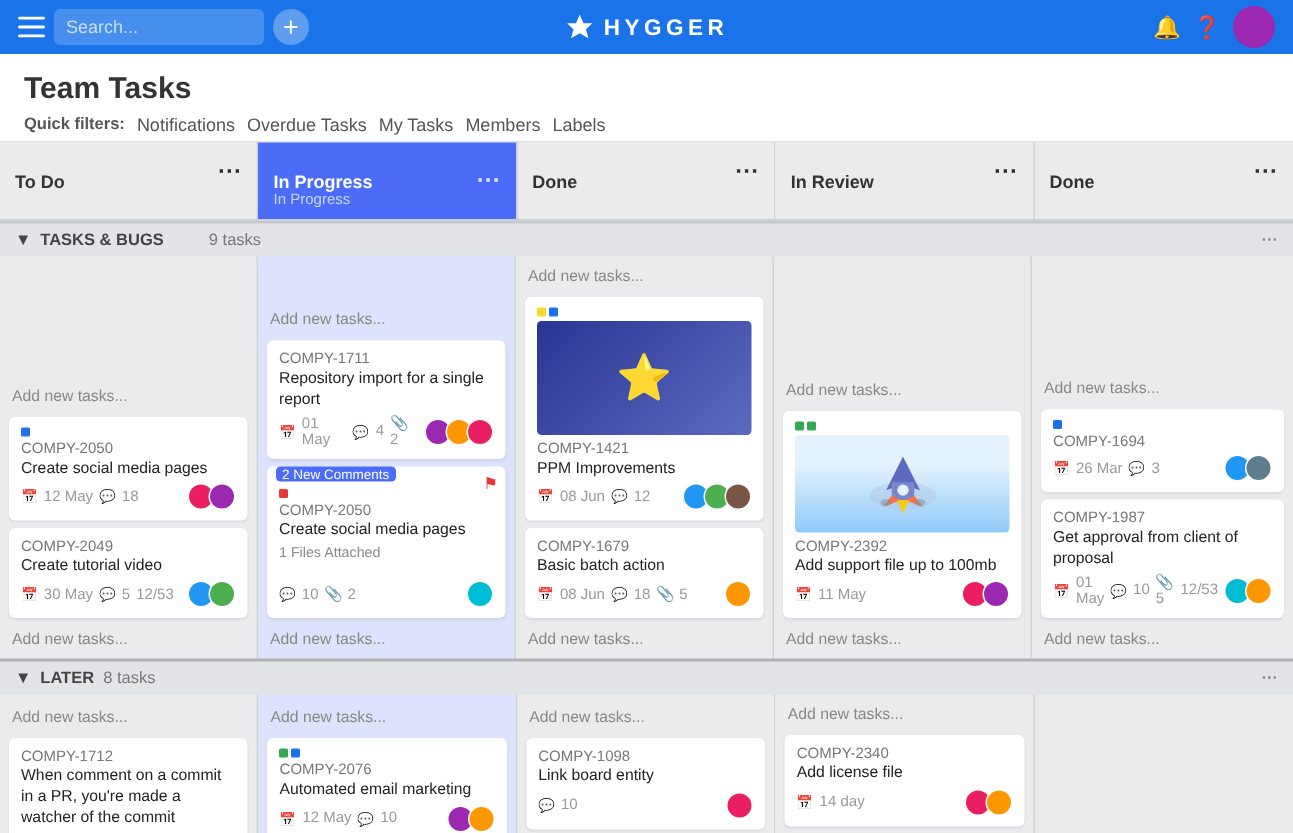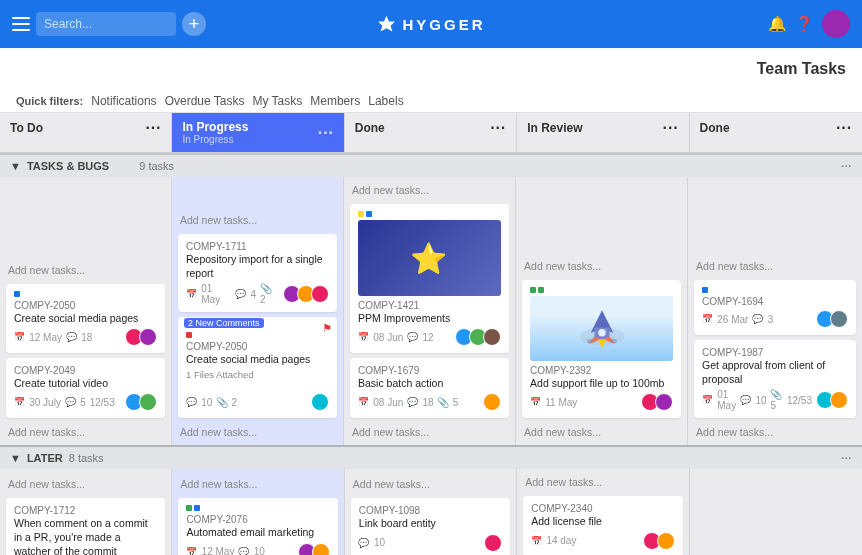--- a/index.html
+++ b/index.html
@@ -1,21 +1,21 @@
 <!DOCTYPE html>
 <html><head>
   <meta charset="utf-8">
   <style>
     * { box-sizing: border-box; margin: 0; padding: 0; }
     body { font-family: -apple-system, BlinkMacSystemFont, 'Segoe UI', sans-serif; background: #f0f2f5; font-size: 12px; color: #333; overflow: hidden; }
 
     
     .top-nav {
       background: #1a73e8;
-      height: 48px;
+      height: 36px;
       display: flex;
       align-items: center;
       padding: 0 12px;
       gap: 8px;
     }
     .nav-search {
       background: rgba(255,255,255,0.2);
       border: none;
       border-radius: 4px;
       height: 24px;
@@ -68,21 +68,21 @@
       align-items: center;
       justify-content: center;
     }
 
     
     .page-header {
       padding: 12px 16px 4px;
       background: #fff;
       border-bottom: 1px solid #e0e0e0;
     }
-    .page-title { font-size: 16px; font-weight: 600; margin-bottom: 16px; text-align: right; }
+    .page-title { font-size: 20px; font-weight: 600; margin-bottom: 5px; }
     .quick-filters { display: flex; align-items: center; gap: 8px; font-size: 12px; color: #555; }
     .filter-link { color: #555; cursor: pointer; text-decoration: none; }
 
     
     .board-area {
       background: #e2e4e8;
       display: flex;
       flex-direction: column;
     }
 
@@ -206,21 +206,21 @@
       padding: 7px 10px;
       font-size: 12px;
       font-weight: 700;
       display: flex;
       flex-direction: column;
       border-right: 1px solid #d0d3d8;
       background: #ebebed;
     }
     .chdr:last-child { border-right: none; }
     .chdr.inprog-hdr { background: #4a6cf7; color: white; }
-    .chdr-title { font-size: 12px; font-weight: 700; }
+    .chdr-title { font-size: 12px; font-weight: 700; margin-top: 12px; }
     .chdr-sub { font-size: 10px; font-weight: 400; color: #aaa; }
     .chdr.inprog-hdr .chdr-sub { color: rgba(255,255,255,0.7); }
     .chdr-dots { font-size: 16px; cursor: pointer; margin-left: auto; line-height: 1; }
     .chdr-top { display: flex; align-items: center; }
 
   </style>
 </head>
 <body>
 
 <div class="top-nav">
@@ -326,21 +326,21 @@
             <div class="mini-avatar" style="background:#9c27b0;"></div>
           </div>
         </div>
       </div>
 
       <div class="small-card">
         <div class="small-card-id">COMPY-2049</div>
         <div class="small-card-title">Create tutorial video</div>
         <div class="small-card-meta">
           <span class="icon-cal">📅</span>
-          <span>30 July</span>
+          <span>30 May</span>
           <span class="icon-msg">💬</span>
           <span>5</span>
           <span>12/53</span>
           <div class="small-card-avatars">
             <div class="mini-avatar" style="background:#2196f3;"></div>
             <div class="mini-avatar" style="background:#4caf50;"></div>
           </div>
         </div>
       </div>
       <div class="add-new-link">Add new tasks...</div>

